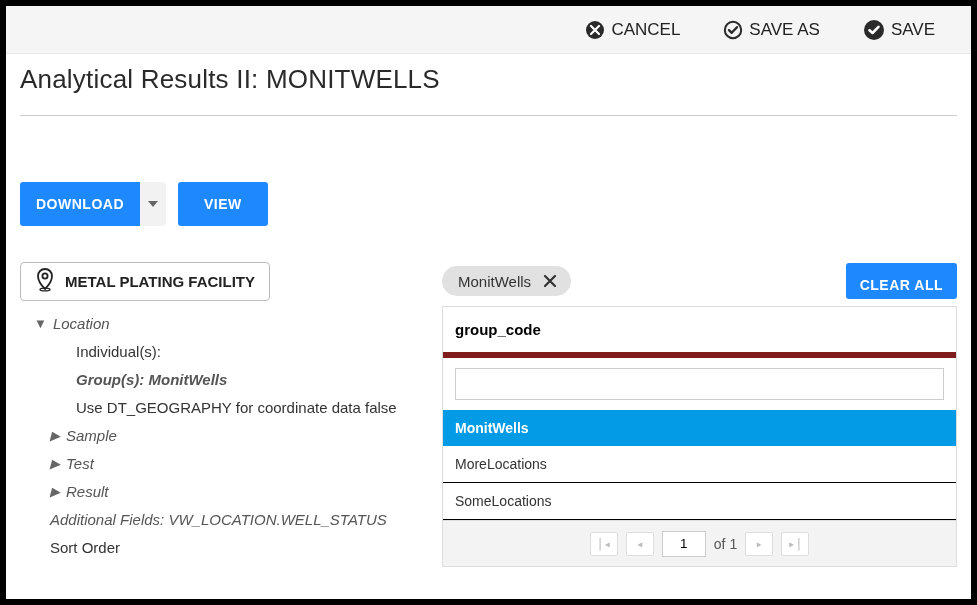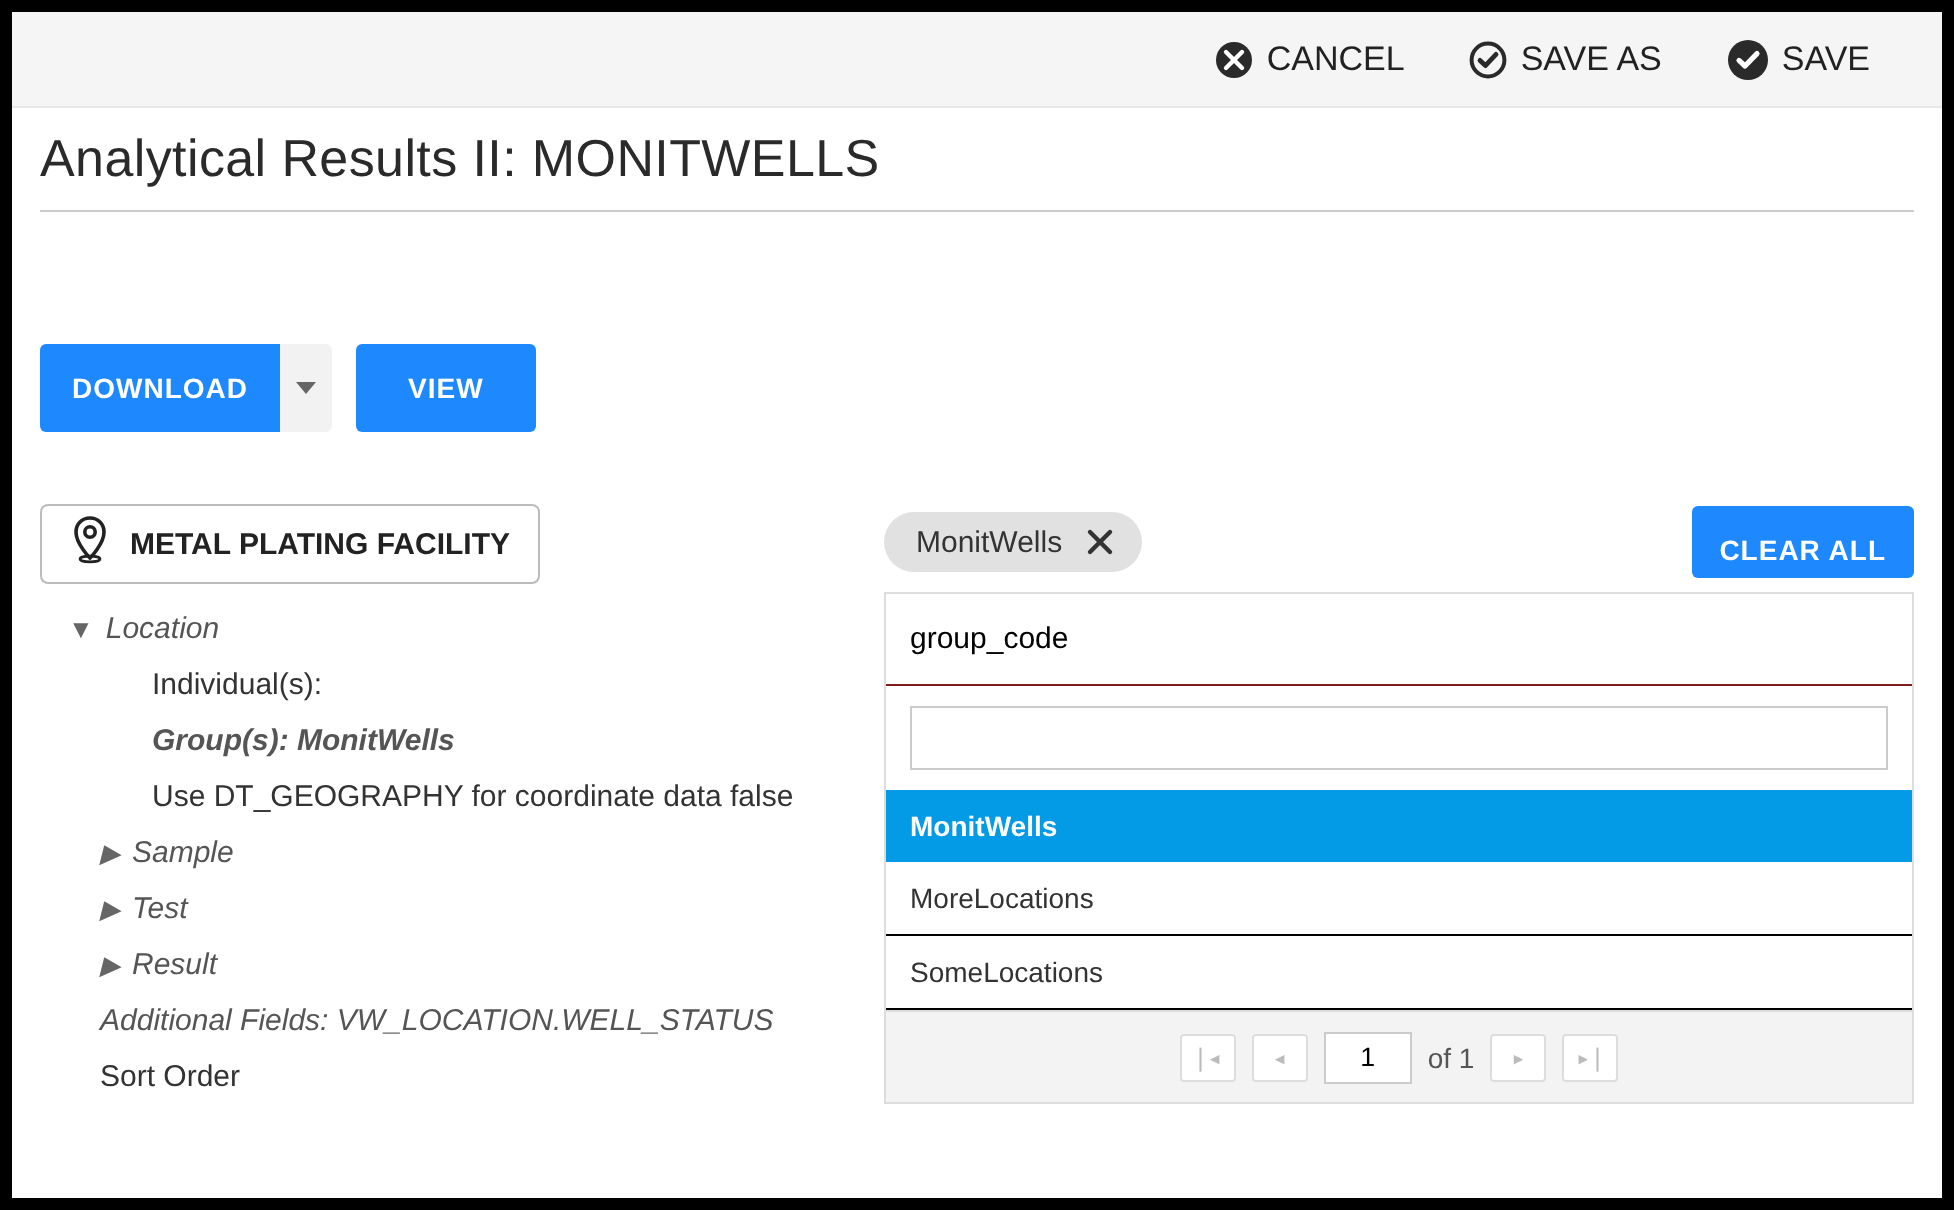--- a/index.html
+++ b/index.html
@@ -1,24 +1,24 @@
 <!DOCTYPE html>
 <html><head>
 <meta charset="utf-8">
 <style>
   * { box-sizing: border-box; margin: 0; padding: 0; }
   html, body { width: 977px; height: 605px; font-family: Arial, Helvetica, sans-serif; background:#000; }
   .frame { position:absolute; left:6px; top:6px; right:6px; bottom:6px; background:#fff; }
-  .topbar { height:48px; background:#f5f5f5; border-bottom:1px solid #e8e8e8; display:flex; align-items:center; justify-content:flex-end; gap:32px; padding:0 36px 0 16px; }
+  .topbar { height:48px; background:#f5f5f5; border-bottom:1px solid #e8e8e8; display:flex; align-items:center; justify-content:flex-end; gap:43px; padding:0 36px 0 16px; }
   .topbtn { display:flex; align-items:center; gap:6px; font-size:17px; font-weight:500; color:#222; cursor:pointer; }
   .topbtn svg { display:block; }
   .content { padding:10px 14px 0 14px; }
   .name-label { color:#888; font-size:16px; margin-bottom:6px; }
   .name-label sup { font-size:12px; vertical-align:top; }
-  .name-value { font-size:26px; font-weight:400; color:#2a2a2a; letter-spacing:0.2px; padding-bottom:10px; border-bottom:1px solid #ccc; }
+  .name-value { font-size:26px; font-weight:400; color:#2a2a2a; letter-spacing:0.2px; padding-bottom:20px; border-bottom:1px solid #ccc; }
   .row-buttons { display:flex; gap:12px; margin-top:66px; }
   .btn-blue { background:#1e88ff; color:#fff; border:none; font-weight:700; letter-spacing:0.5px; height:44px; padding:0 16px; display:flex; align-items:center; cursor:pointer; border-radius:3px; font-size:14px; }
   .dl-group { display:flex; }
   .dl-caret { background:#f2f2f2; width:26px; display:flex; align-items:center; justify-content:center; border-top-right-radius:3px; border-bottom-right-radius:3px; cursor:pointer; }
   .caret-down { width:0; height:0; border-left:5px solid transparent; border-right:5px solid transparent; border-top:6px solid #666; }
   .lower { display:flex; margin-top:36px; gap:4px; }
   .left { width:418px; flex-shrink:0; }
   .facility { display:inline-flex; align-items:center; gap:10px; border:1px solid #bbb; border-radius:4px; padding:5px 14px; margin-bottom:8px; background:#fff; font-size:15px; font-weight:600; color:#222; cursor:pointer; }
   .tree { font-size:15px; color:#333; }
   .tree-row { display:flex; align-items:center; height:28px; padding-left:14px; }
@@ -26,21 +26,21 @@
   .tree-indent2 { padding-left:56px;text-align:right; }
   .tog { display:inline-block; margin-right:6px; color:#666; font-size:13px; }
   .em { font-style:italic; color:#555; }
   .bold { font-weight:700; }
   .right { flex:1; position:relative; }
   .chipbar { display:flex; align-items:center; justify-content:space-between; height:44px; padding-bottom:6px; }
   .chip { display:inline-flex; align-items:center; gap:10px; background:#e1e1e1; border-radius:18px; padding:6px 12px 6px 16px; font-size:15px; color:#333; }
   .chip-x { width:18px; height:18px; display:flex; align-items:center; justify-content:center; cursor:pointer; color:#333; }
   .clear-btn { background:#1e88ff; color:#fff; border:none; font-weight:700; height:36px; padding:14px 14px; border-radius:3px; cursor:pointer; font-size:14px; letter-spacing:0.5px; }
   .panel { border:1px solid #ddd; background:#fff; }
-  .panel-head { font-weight:400; font-size:15px; padding:14px 12px; border-bottom:1px solid #7f1d1d; }
+  .panel-head { font-weight:700; font-size:15px; padding:14px 12px; border-bottom:6px solid #7f1d1d; }
   .panel-search { padding:10px 12px; }
   .panel-search input { width:100%; height:32px; border:1px solid #ccc; padding:0 8px; font-size:14px; }
   .g-item { padding:10px 12px; font-size:14px; color:#333; border-bottom:1px solid #000000; cursor:pointer; }
   .g-item.selected { background:#039be5; color:#fff; font-weight:600; border-bottom:none; }
   .pager { background:#f3f3f3; border-top:1px solid #ddd; height:46px; display:flex; align-items:center; justify-content:center; gap:8px; color:#555; font-size:14px; }
   .pgbtn { width:28px; height:24px; border:1px solid #ddd; background:#fff; display:flex; align-items:center; justify-content:center; color:#bbb; border-radius:2px; cursor:default; font-family:monospace; font-size:12px; }
   .pginput { width:44px; height:26px; text-align:center; border:1px solid #ccc; }
 </style>
 </head>
 <body>

